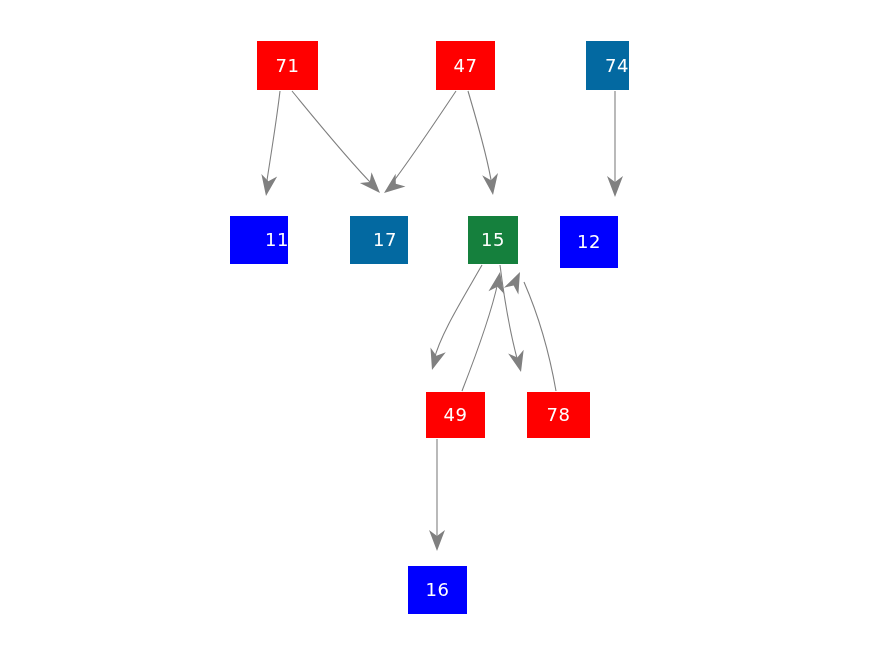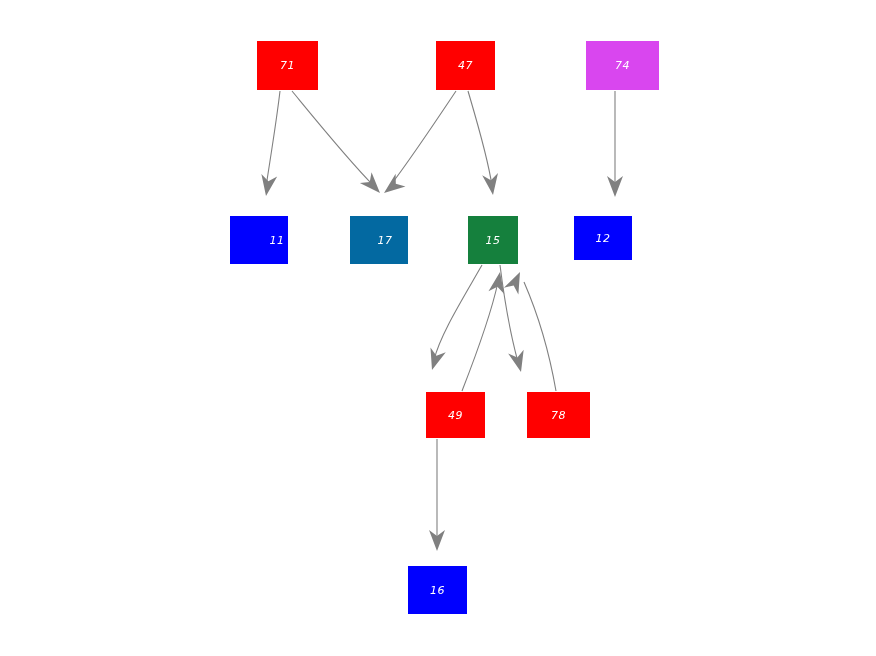--- a/index.html
+++ b/index.html
@@ -25,26 +25,25 @@
     width: 876px;
     height: 656px;
   }
   .graph-node {
     position: absolute;
     display: flex;
     align-items: center;
     justify-content: center;
     color: #ffffff;
     font-family: "DejaVu Sans", sans-serif;
-    font-size: 11px;
+    font-size: 18px;
     line-height: 1;
     letter-spacing: 0.5px;
     box-sizing: border-box;
     user-select: none;
-    font-style: italic;
   }
   .node-label {
     pointer-events: none;
   }
 </style>
 </head>
 <body>
 
 <div id="canvas">
 
@@ -91,33 +90,33 @@
       </g>
     </svg>
 
   <div id="node-layer">
       <div class="graph-node" style="left: 257px; top: 41px; width: 61px; height: 49px; background: rgb(255, 0, 0);">
         <span class="node-label">71</span>
       </div>
       <div class="graph-node" style="left: 436px; top: 41px; width: 59px; height: 49px; background: rgb(255, 0, 0);">
         <span class="node-label">47</span>
       </div>
-      <div class="graph-node" style="left: 586px; top: 41px; width: 73px; height: 49px; background: #d946ef;">
+      <div class="graph-node" style="left: 586px; top: 41px; width: 43px; height: 49px; background: #0369a1; justify-content: flex-end;">
         <span class="node-label">74</span>
       </div>
       <div class="graph-node" style="left: 230px; top: 216px; width: 58px; height: 48px; background: rgb(0, 0, 255); padding-left: 36px;">
         <span class="node-label">11</span>
       </div>
       <div class="graph-node" style="left: 350px; top: 216px; width: 58px; height: 48px; background: #0369a1; padding-left: 12px;">
         <span class="node-label">17</span>
       </div>
       <div class="graph-node" style="left: 468px; top: 216px; width: 50px; height: 48px; background: #15803d;">
         <span class="node-label">15</span>
       </div>
-      <div class="graph-node" style="left: 574px; top: 216px; width: 58px; height: 44px; background: rgb(0, 0, 255);">
+      <div class="graph-node" style="left: 560px; top: 216px; width: 58px; height: 52px; background: rgb(0, 0, 255);">
         <span class="node-label">12</span>
       </div>
       <div class="graph-node" style="left: 408px; top: 392px; width: 59px; height: 46px; background: rgb(255, 0, 0); margin-left: 18px;">
         <span class="node-label">49</span>
       </div>
       <div class="graph-node" style="left: 527px; top: 392px; width: 63px; height: 46px; background: rgb(255, 0, 0);">
         <span class="node-label">78</span>
       </div>
       <div class="graph-node" style="left: 408px; top: 566px; width: 59px; height: 48px; background: rgb(0, 0, 255);">
         <span class="node-label">16</span>

